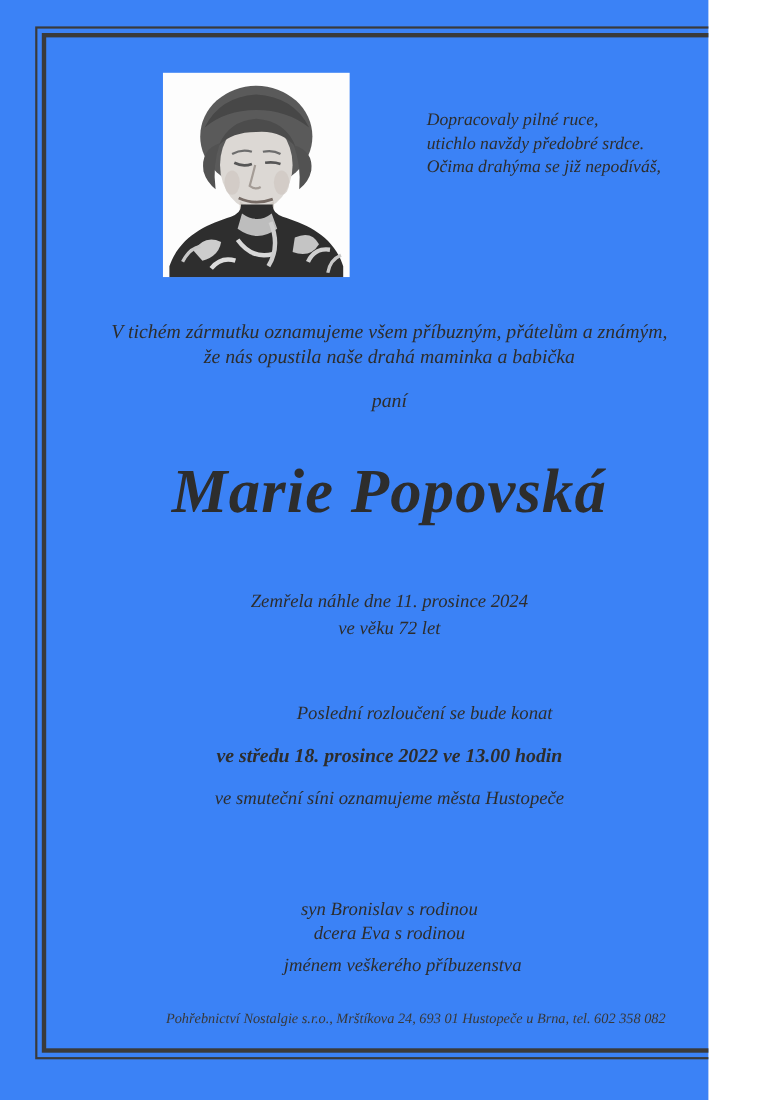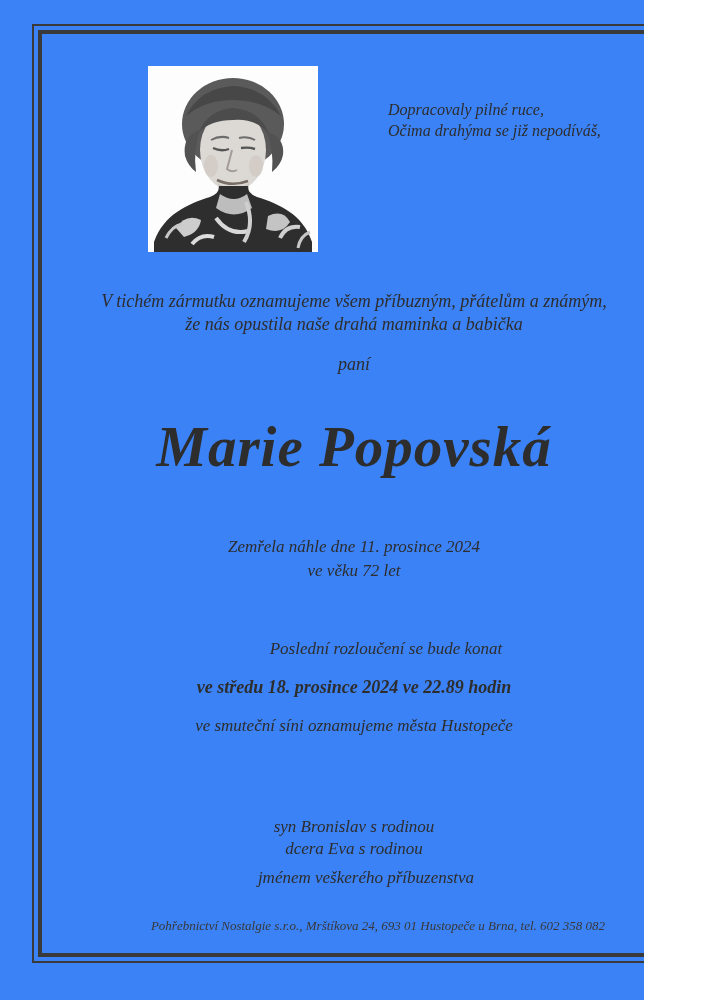--- a/index.html
+++ b/index.html
@@ -119,34 +119,35 @@
       <path d="M98,136 q9,22 -2,40" stroke="#cfcfcf" stroke-width="4" fill="none"></path>
       <path d="M44,178 q9,-11 22,-7" stroke="#dcdcdc" stroke-width="4" fill="none"></path>
       <path d="M132,172 q6,-13 20,-11" stroke="#d0d0d0" stroke-width="4" fill="none"></path>
       <path d="M18,172 q6,-12 16,-14" stroke="#c8c8c8" stroke-width="3" fill="none"></path>
       <path d="M150,182 q2,-12 12,-16" stroke="#c8c8c8" stroke-width="3" fill="none"></path>
     </svg>
   </div>
 
   <div class="poem">
     <div class="poem-line">Dopracovaly pilné ruce,</div>
+    <div class="poem-line">utichlo navždy předobré srdce.</div>
     <div class="poem-line">Očima drahýma se již nepodíváš,</div>
   </div>
 
   <div class="center announcement-1">V tichém zármutku oznamujeme všem příbuzným, přátelům a známým,</div>
   <div class="center announcement-2">že nás opustila naše drahá maminka a babička</div>
   <div class="center salutation">paní</div>
 
   <h1 class="center name">Marie Popovská</h1>
 
   <div class="center death-1">Zemřela náhle dne 11. prosince 2024</div>
   <div class="center death-2">ve věku 72 let</div>
 
   <div class="center ceremony-intro">Poslední rozloučení se bude konat</div>
-  <div class="center ceremony-datetime">ve středu 18. prosince 2024 ve 22.89 hodin</div>
+  <div class="center ceremony-datetime">ve středu 18. prosince 2022 ve 13.00 hodin</div>
   <div class="center ceremony-venue">ve smuteční síni oznamujeme města Hustopeče</div>
 
   <div class="center mourner-1">syn Bronislav s rodinou</div>
   <div class="center mourner-2">dcera Eva s rodinou</div>
   <div class="center mourners-closing">jménem veškerého příbuzenstva</div>
 
   <div class="center footer">Pohřebnictví Nostalgie s.r.o., Mrštíkova 24, 693 01 Hustopeče u Brna, tel. 602 358 082</div>
 
 </div>
 

